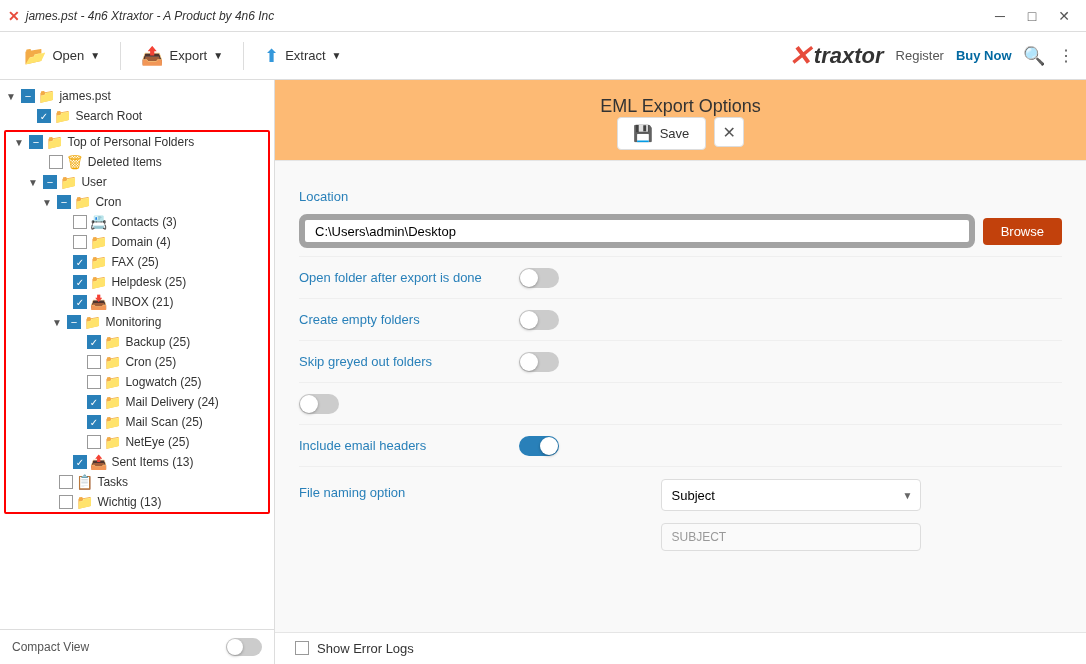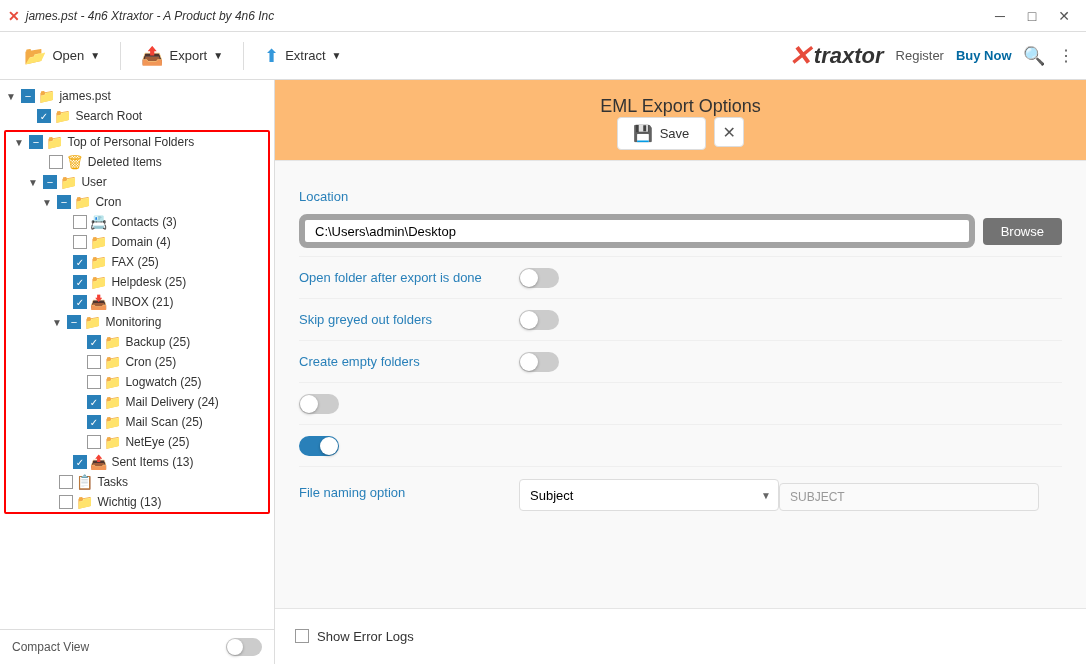--- a/index.html
+++ b/index.html
@@ -191,21 +191,21 @@
       flex: 1;
       height: 34px;
       border: 6px solid #a3a3a3;
       border-radius: 8px;
       padding: 0 10px;
       font-size: 13px;
       outline: none;
     }
     .btn-browse {
       padding: 6px 18px;
-      background: #737373; color: #fff;
+      background: #c2410c; color: #fff;
       border: none; border-radius: 4px;
       cursor: pointer; font-size: 13px;
       white-space: nowrap;
     }
 
     
     .toggle {
       width: 40px; height: 20px;
       background: #ccc; border-radius: 10px;
       position: relative; cursor: pointer; flex-shrink: 0;
@@ -255,21 +255,21 @@
       padding: 6px 10px;
       color: #999;
       font-size: 12px;
       min-width: 260px;
       background: #fafafa;
       margin-top: 4px;
     }
 
     
     .right-bottom {
-      padding: 20px 20px;
+      padding: 8px 20px;
       border-top: 1px solid #e5e5e5;
       background: #fff;
       display: flex;
       align-items: flex-start;
     }
     .show-error-checkbox {
       width: 14px; height: 14px;
       border: 1px solid #999; background: #fff;
       display: inline-flex; align-items: center; justify-content: center;
       margin-right: 8px; cursor: pointer; flex-shrink: 0;
@@ -517,56 +517,57 @@
       <div class="form-row">
         <div class="form-label">Open folder after export is done</div>
         <div class="form-control">
           <div class="toggle">
             <div class="knob"></div>
           </div>
         </div>
       </div>
 
       <div class="form-row">
+        <div class="form-label">Create empty folders</div>
+        <div class="form-control">
+          <div class="toggle">
+            <div class="knob"></div>
+          </div>
+        </div>
+      </div>
+
+      <div class="form-row">
         <div class="form-label">Skip greyed out folders</div>
         <div class="form-control">
           <div class="toggle">
             <div class="knob"></div>
           </div>
         </div>
       </div>
 
       <div class="form-row">
-        <div class="form-label">Create empty folders</div>
         <div class="form-control">
           <div class="toggle">
             <div class="knob"></div>
           </div>
         </div>
       </div>
 
       <div class="form-row">
-        <div class="form-control">
-          <div class="toggle">
-            <div class="knob"></div>
-          </div>
-        </div>
-      </div>
-
-      <div class="form-row">
+        <div class="form-label">Include email headers</div>
         <div class="form-control">
           <div class="toggle on">
             <div class="knob"></div>
           </div>
         </div>
       </div>
 
       <div class="form-row" style="align-items: flex-start; padding-top: 12px;">
         <div class="form-label" style="padding-top: 6px;">File naming option</div>
-        <div class="form-control" style="flex-direction: row; align-items: flex-end; ">
+        <div class="form-control" style="flex-direction: column; align-items: center; gap: 8px;">
           <div class="select-wrapper">
             <select class="form-select">
               <option>Subject</option>
               <option>Date</option>
               <option>From</option>
               <option>To</option>
             </select>
           </div>
           <div class="subject-box">SUBJECT</div>
         </div>

